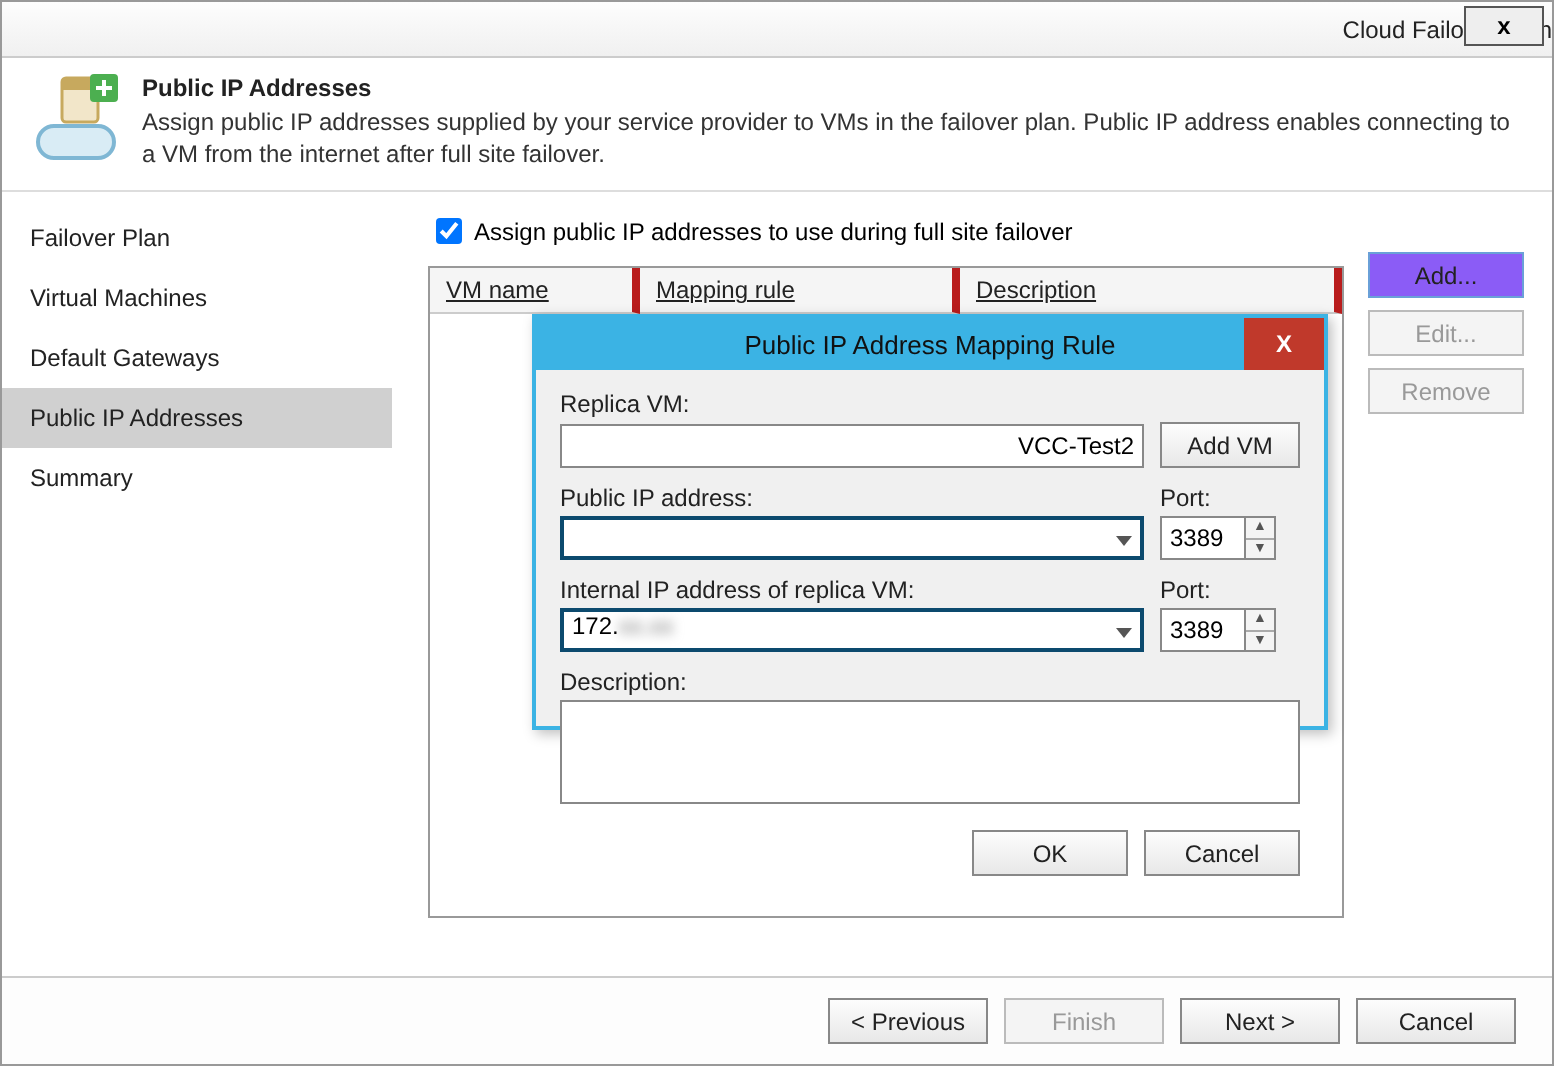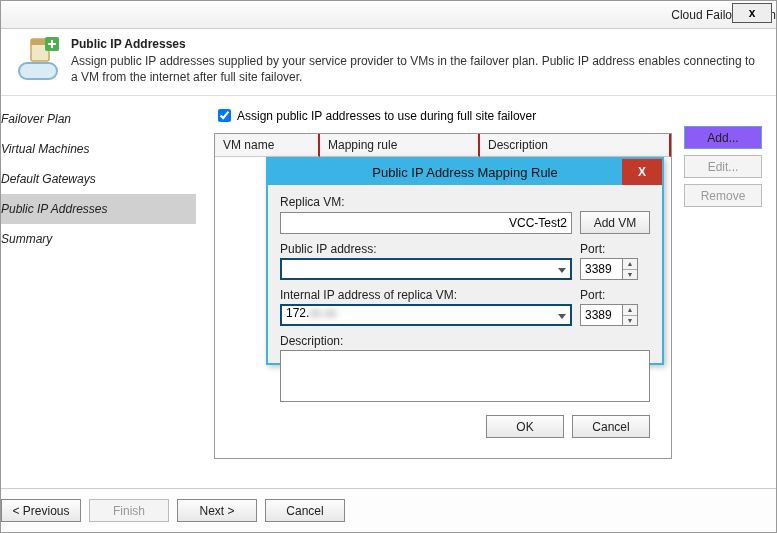--- a/index.html
+++ b/index.html
@@ -23,54 +23,54 @@
   .header-icon { width: 46px; height: 46px; margin-right: 10px; flex-shrink: 0; }
   .header-text h2 { margin: 0 0 2px 0; font-size: 12px; font-weight: bold; color: #222; }
   .header-text p { margin: 0; color: #333; line-height: 1.35; }
   .body-area {
     display: flex; height: 386px;
   }
   .sidebar {
     width: 195px; padding: 8px 0 0 0; border-right: none;
   }
   .sidebar-item {
-    padding: 8px 0; color: #222; cursor: default; font-style: italic;
+    padding: 8px 14px; color: #222; cursor: default;
   }
   .sidebar-item.selected {
     background: #d0d0d0;
   }
   .main-pane {
     flex: 1; padding: 10px 14px 10px 18px; position: relative;
   }
   .checkbox-row { display: flex; align-items: center; margin-bottom: 8px; }
   .checkbox-row input { margin-right: 6px; }
   .table-wrap {
     border: 1px solid #999; width: 458px; height: 326px; background: #fff;
   }
   .table-header {
     display: flex; background: #f5f5f5;
   }
   .table-header .col {
-    padding: 4px 8px; border-right: 2px solid #b91c1c; border-bottom: 1px solid #ccc; color: #222;
+    padding: 4px 8px; border-right: 4px solid #b91c1c; border-bottom: 1px solid #ccc; color: #222; text-decoration: underline;
   }
   .col-vm { width: 105px; }
   .col-map { width: 160px; }
   .col-desc { flex:1; border-right: none; }
   .side-buttons {
     position: absolute; right: 14px; top: 30px; display: flex; flex-direction: column; gap: 6px;
   }
   .btn {
     width: 78px; height: 23px; border: 1px solid #888; background: linear-gradient(#fdfdfd,#e8e8e8);
     color: #222; cursor: default; padding: 0; font-size: 12px;
   }
   .btn.highlight { border: 1px solid #6aa0d8; background: #8b5cf6; }
   .btn:disabled, .btn.disabled { color: #999; border-color: #bbb; background: #f4f4f4; }
   .footer-bar {
     position: absolute; left: 0; right: 0; bottom: 0; height: 44px; border-top: 1px solid #ccc;
-    display: flex; justify-content: flex-start; align-items: center; gap: 8px; padding-right: 18px;
+    display: flex; justify-content: flex-end; align-items: center; gap: 8px; padding-right: 18px;
     background: #fdfdfd;
   }
   .footer-bar .btn { width: 80px; }
 
   
   .modal {
     position: absolute; left: 265px; top: 156px; width: 398px; height: 208px;
     background: #f0f0f0; border: 2px solid #3bb3e4; box-shadow: 2px 2px 6px rgba(0,0,0,0.25);
   }
   .modal-titlebar {

